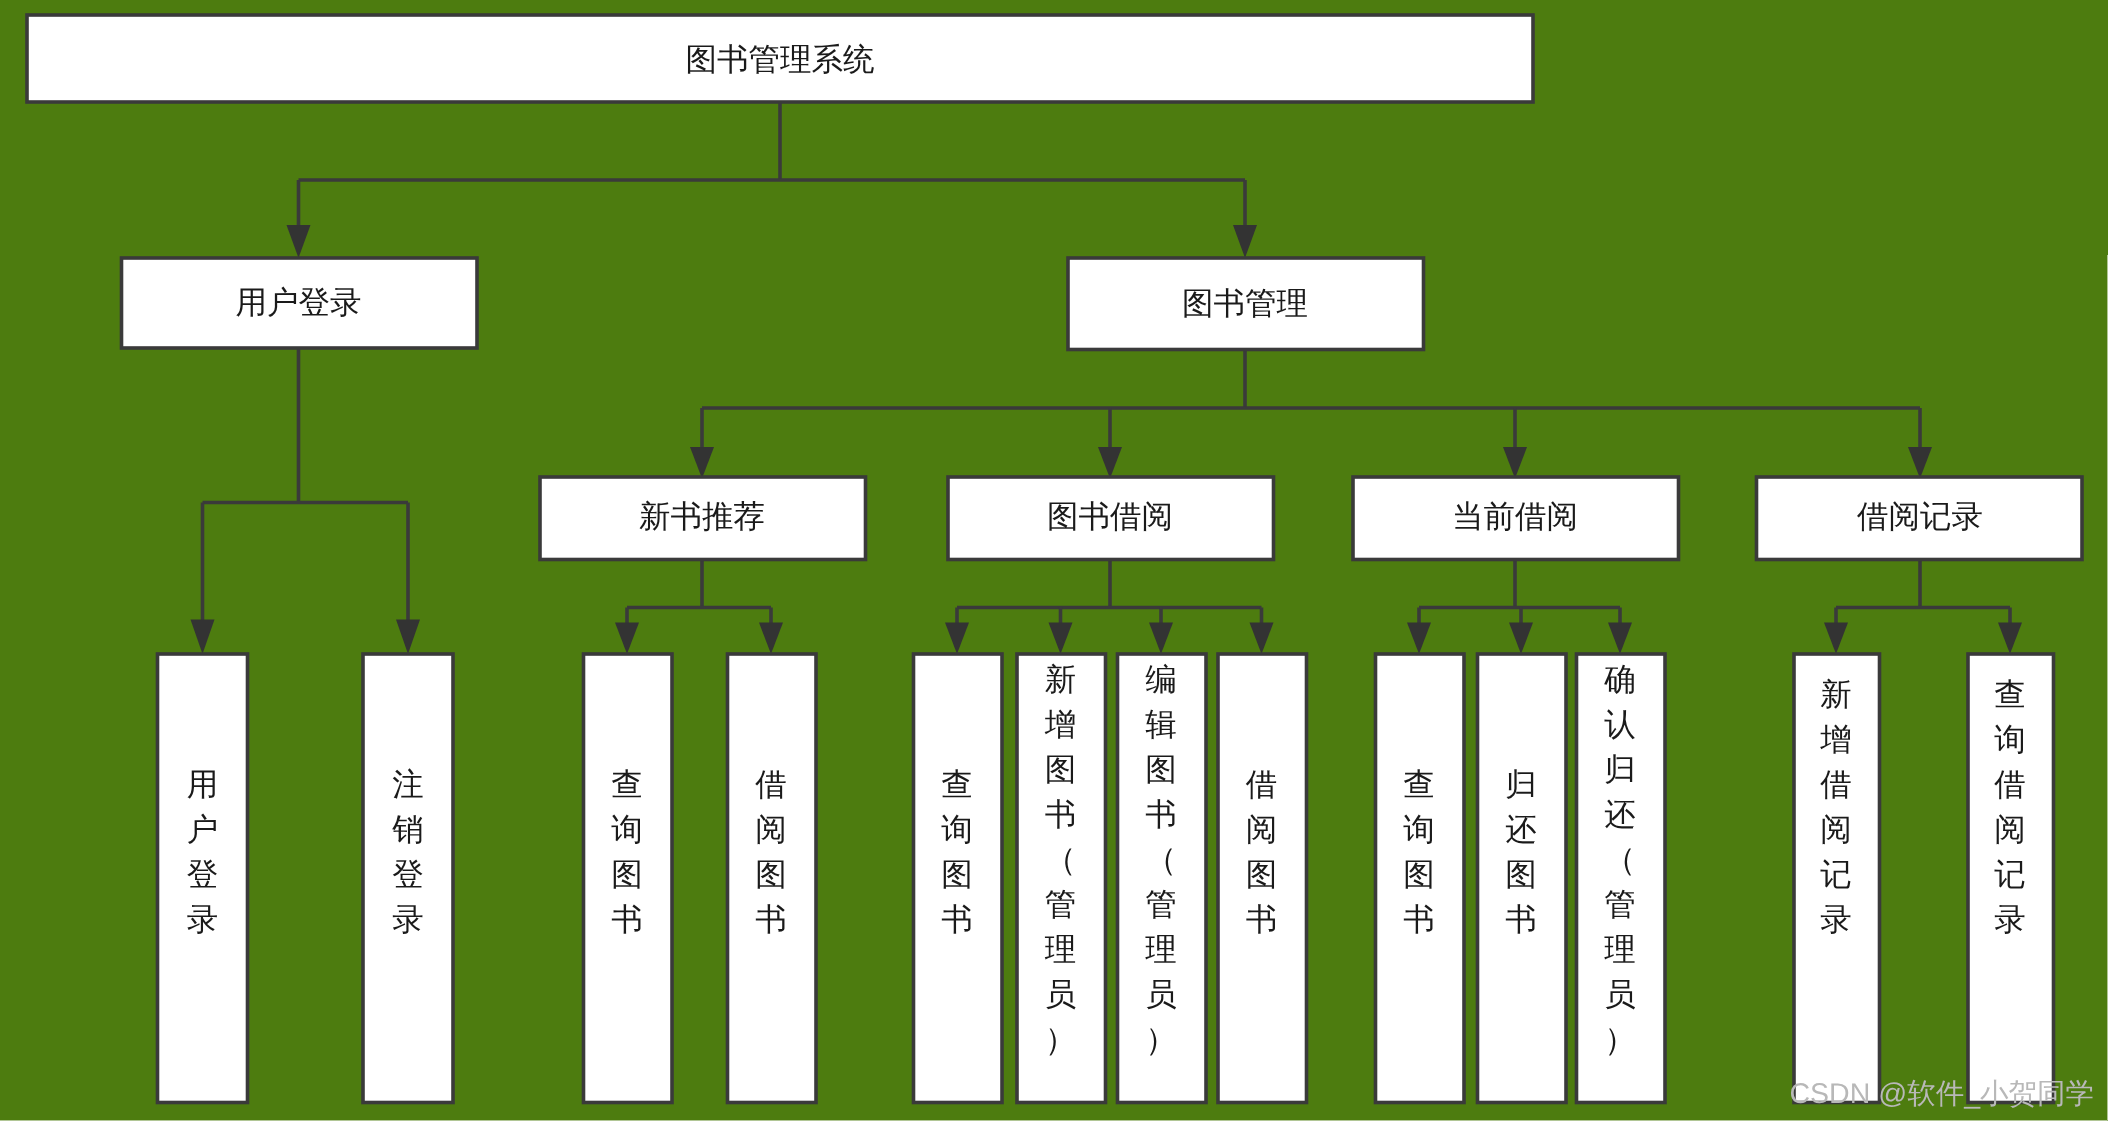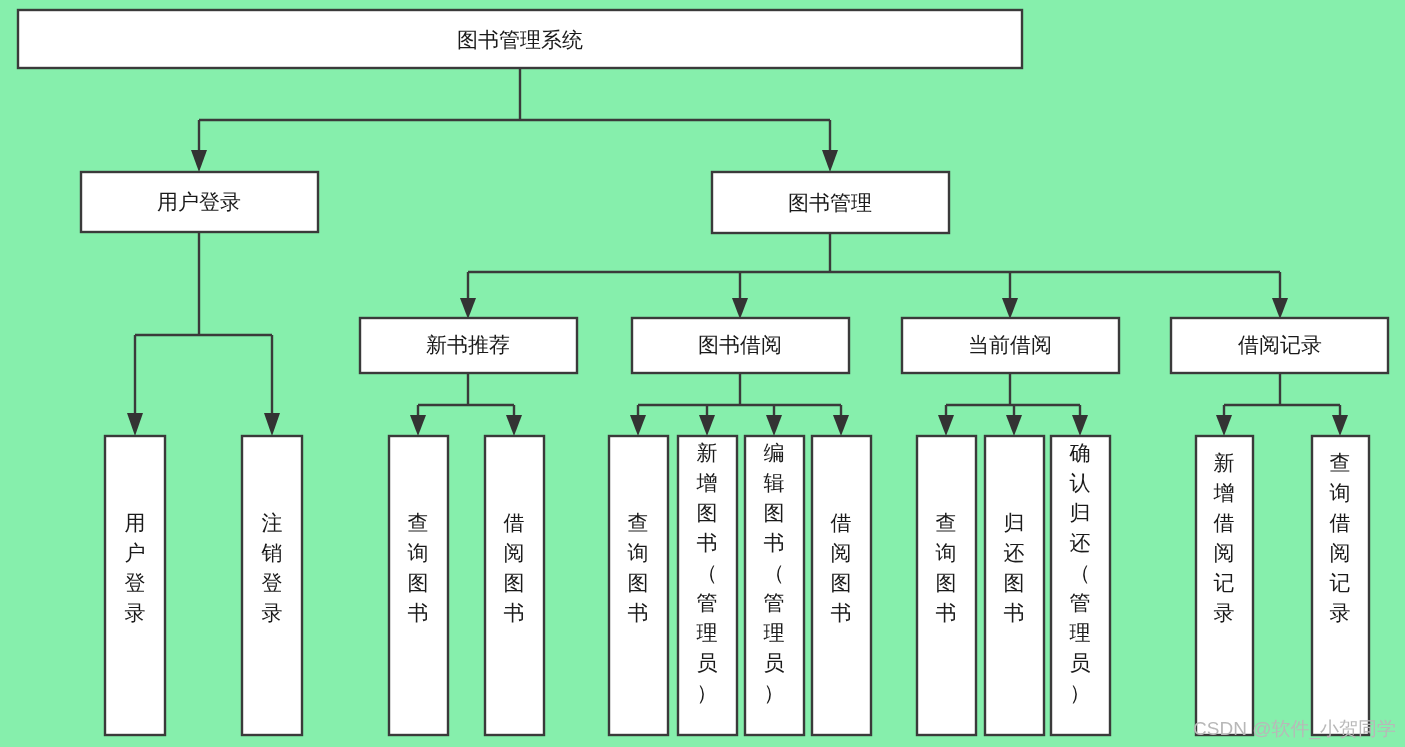--- a/index.html
+++ b/index.html
@@ -8,21 +8,21 @@
     padding: 0;
     background: #ffffff;
   }
   body {
     font-family: "Liberation Sans", "DejaVu Sans", sans-serif;
   }
   #diagram-root {
     position: relative;
     width: 1405px;
     height: 747px;
-    background: #86efac;
+    background: #4d7c0f;
     overflow: hidden;
   }
   svg#flow-svg {
     position: absolute;
     left: 0;
     top: 0;
     width: 1405px;
     height: 747px;
     display: block;
   }

